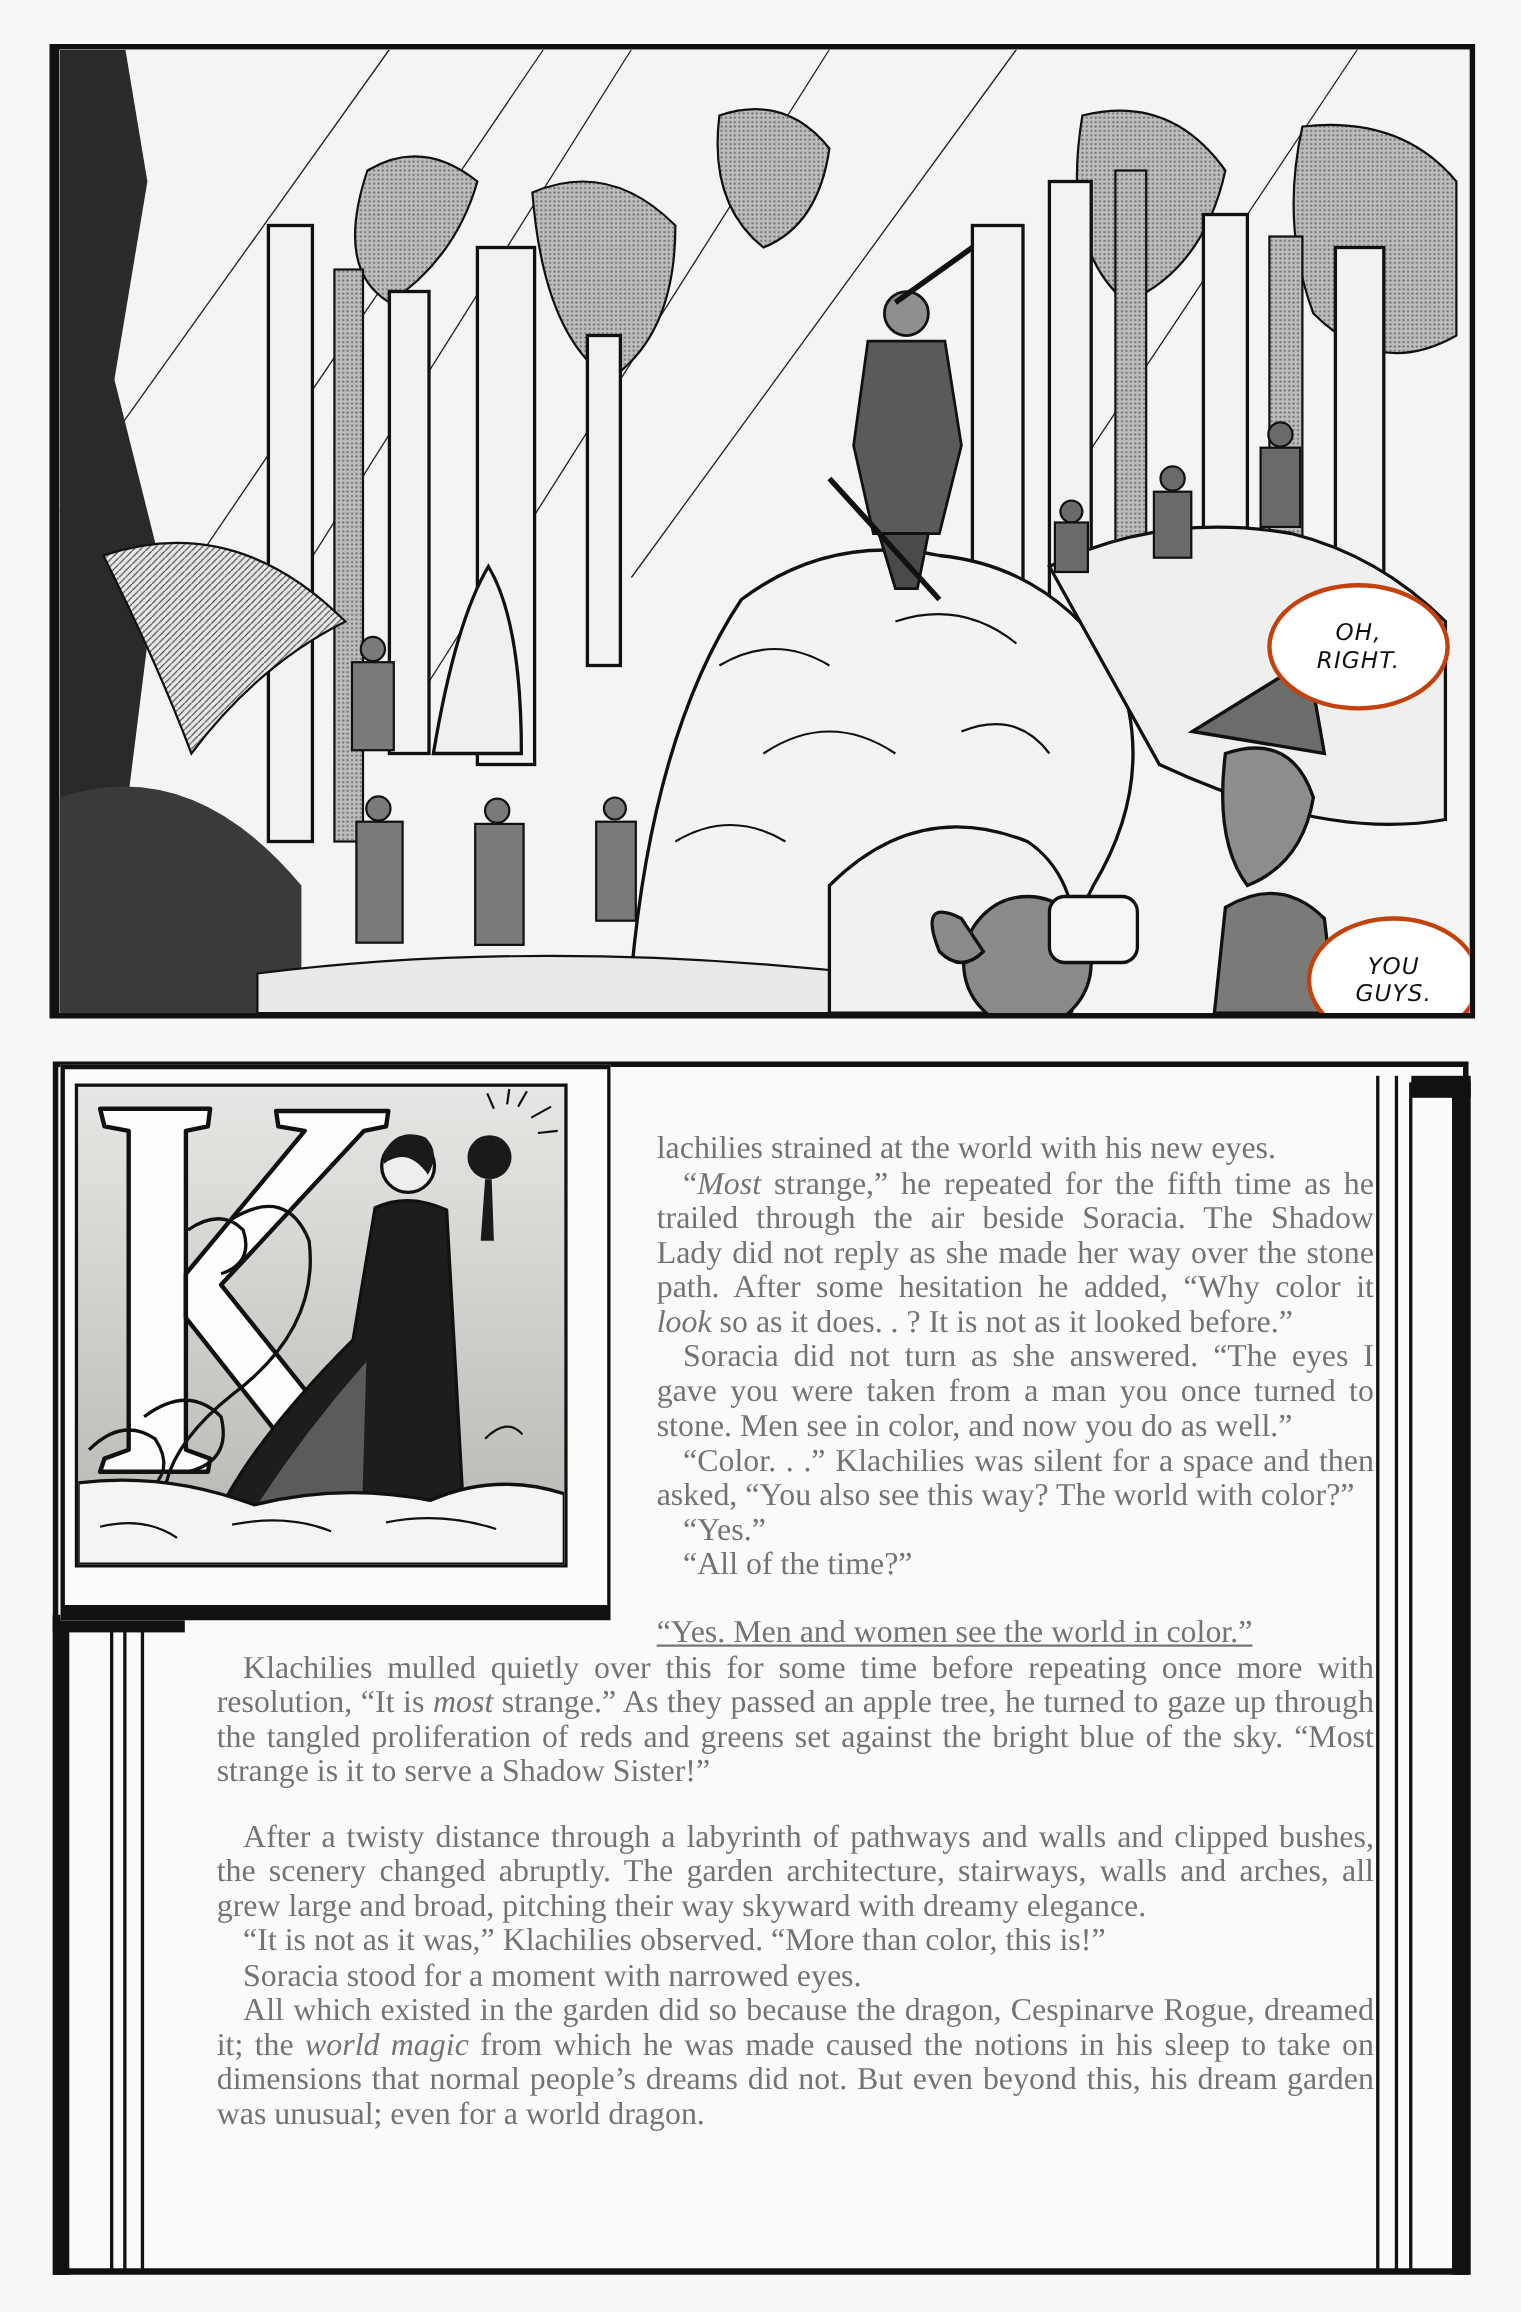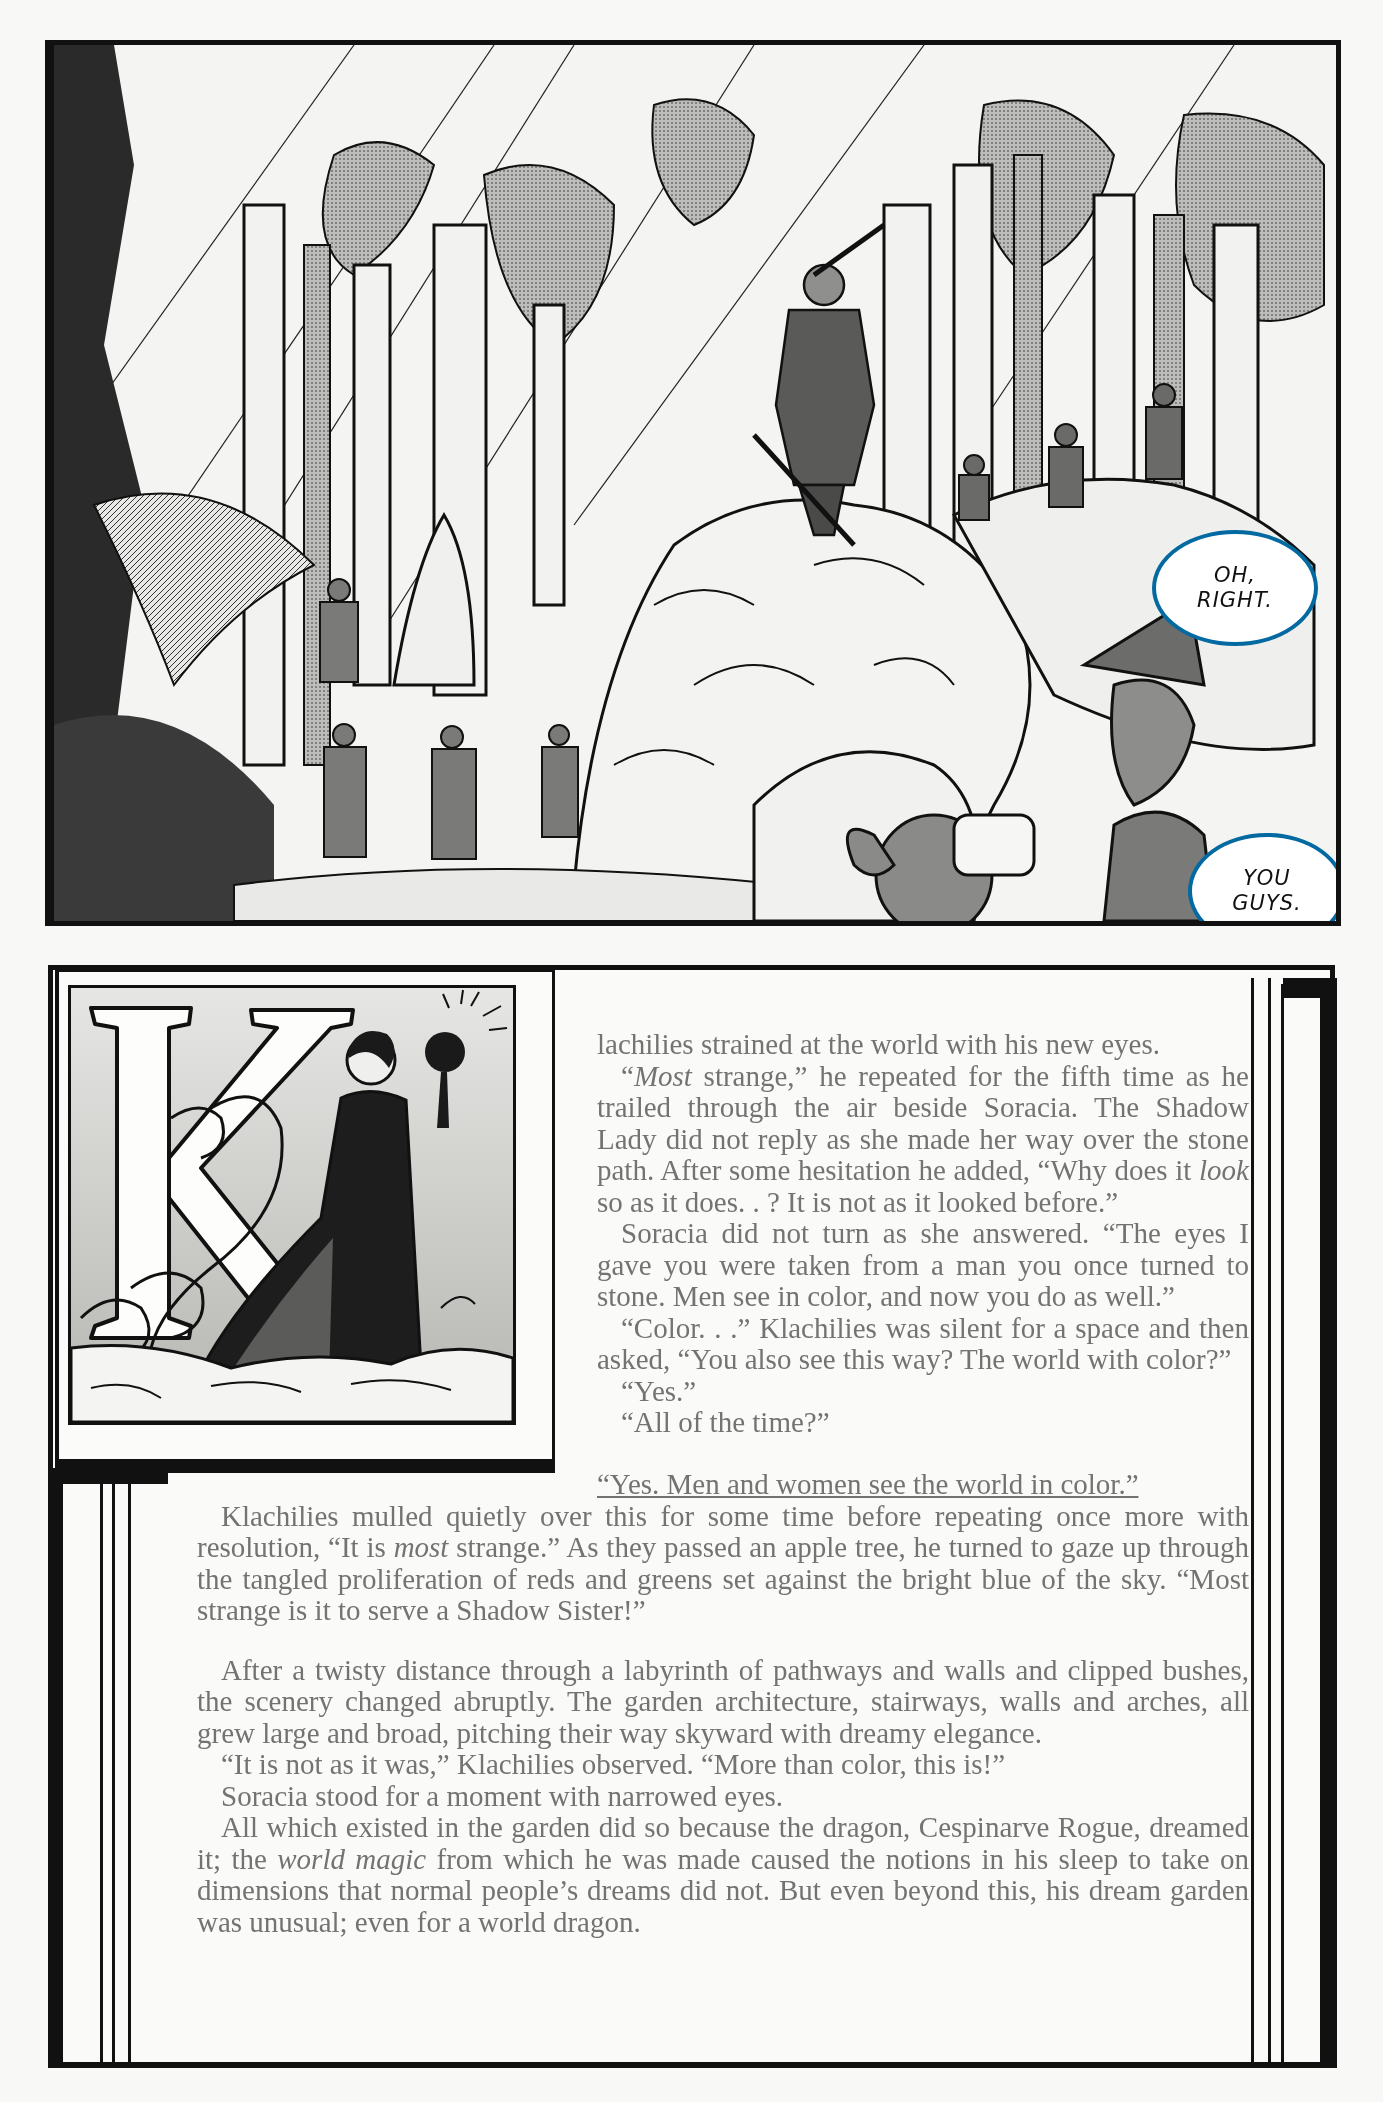--- a/index.html
+++ b/index.html
@@ -10,21 +10,21 @@
     color: #141414;
   }
   
   .panel {
     position: absolute; left: 45px; top: 40px; width: 1296px; height: 886px;
     border: 5px solid #111; border-left-width: 9px; box-sizing: border-box;
     background: #fafafa; overflow: hidden;
   }
   .panel svg { position: absolute; left: 0; top: 0; width: 100%; height: 100%; }
   .bubble {
-    position: absolute; background: #fff; border: 4px solid #0369a1;
+    position: absolute; background: #fff; border: 4px solid #c2410c;
     border-radius: 50%; display: flex; align-items: center; justify-content: center;
     text-align: center; font-family: "DejaVu Sans", sans-serif; font-style: italic;
     font-size: 21px; line-height: 25px; letter-spacing: 1px; color: #111; box-sizing: border-box;
   }
   .bubble span { display: block; white-space: pre-line; }
 
   
   .frame {
     position: absolute; left: 48px; top: 965px; width: 1287px; height: 1103px;
     border: 5px solid #111; border-bottom-width: 6px; box-sizing: border-box; background: #fafaf8;
@@ -224,21 +224,21 @@
           <path d="M140 398 Q190 388 230 404"></path>
         <path d="M280 396 Q330 386 380 402"></path>
           <path d="M370 320 Q390 300 404 316"></path>
       </g>
     </svg>
   </div>
 </div>
 
 <div class="body-text upper" id="upper">
     <p><span>lachilies strained at the world with his new eyes.</span></p>
-    <p class="indent"><span>“</span><em>Most</em><span> strange,” he repeated for the fifth time as he trailed through the air beside Soracia.  The Shadow Lady did not reply as she made her way over the stone path. After some hesitation he added,  “Why does it </span><em>look</em><span> so as it does. . ?  It is not as it looked before.”</span></p>
+    <p class="indent"><span>“</span><em>Most</em><span> strange,” he repeated for the fifth time as he trailed through the air beside Soracia.  The Shadow Lady did not reply as she made her way over the stone path. After some hesitation he added,  “Why color it </span><em>look</em><span> so as it does. . ?  It is not as it looked before.”</span></p>
     <p class="indent"><span>Soracia did not turn as she answered.  “The eyes I gave you were taken from a man you once turned to stone. Men see in color, and now you do as well.”</span></p>
     <p class="indent"><span>“Color. . .”  Klachilies was silent for a space and then asked, “You also see this way?  The world with color?”</span></p>
     <p class="indent"><span>“Yes.”</span></p>
     <p class="indent"><span>“All of the time?”</span></p>
   </div>
 <div class="body-text lower" id="lower">
     <p style="padding-left: 400px; text-decoration: underline;"><span>“Yes.  Men and women see the world in color.”</span></p>
     <p class="indent"><span>Klachilies mulled quietly over this for some time before repeating once more with resolution, “It is </span><em>most</em><span> strange.”  As they passed an apple tree, he turned to gaze up through the tangled proliferation of  reds and greens set against the bright blue of the sky.  “Most strange is it to serve a Shadow Sister!”</span></p>
     <div class="gap"></div>
     <p class="indent"><span>After a twisty distance through a labyrinth of pathways and walls and clipped bushes, the scenery changed abruptly.  The garden architecture, stairways, walls and arches, all grew large and broad, pitching their way skyward with dreamy elegance.</span></p>

